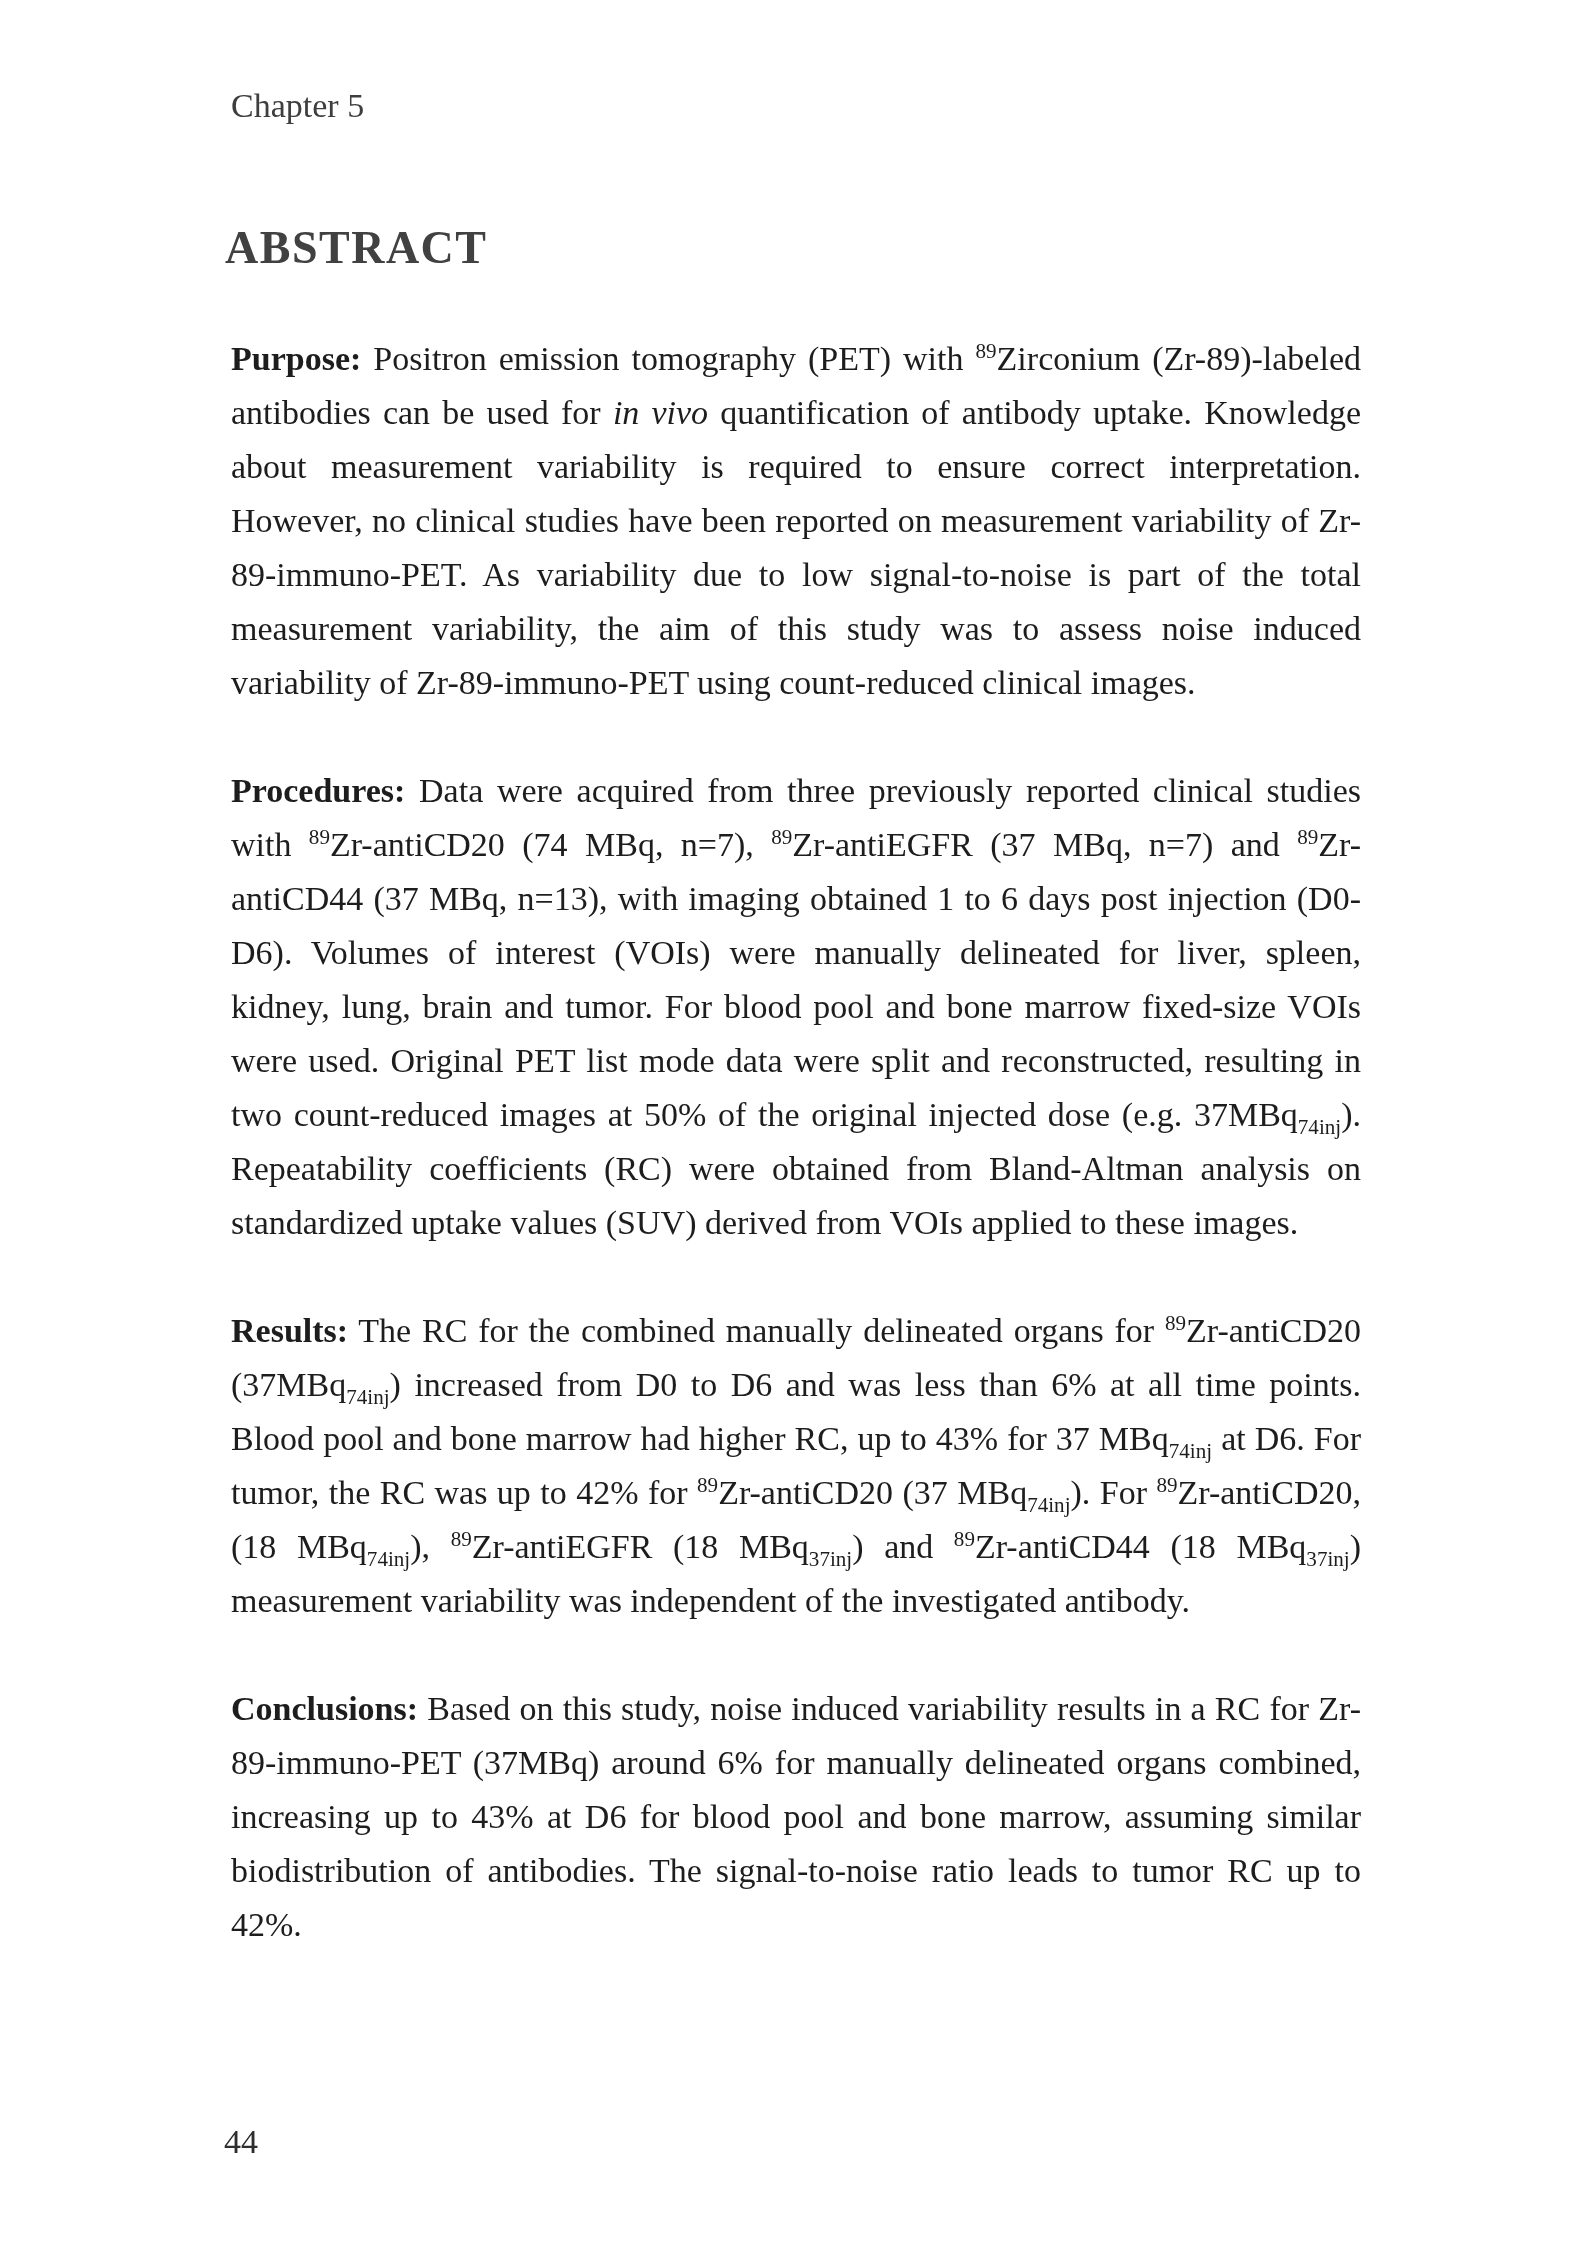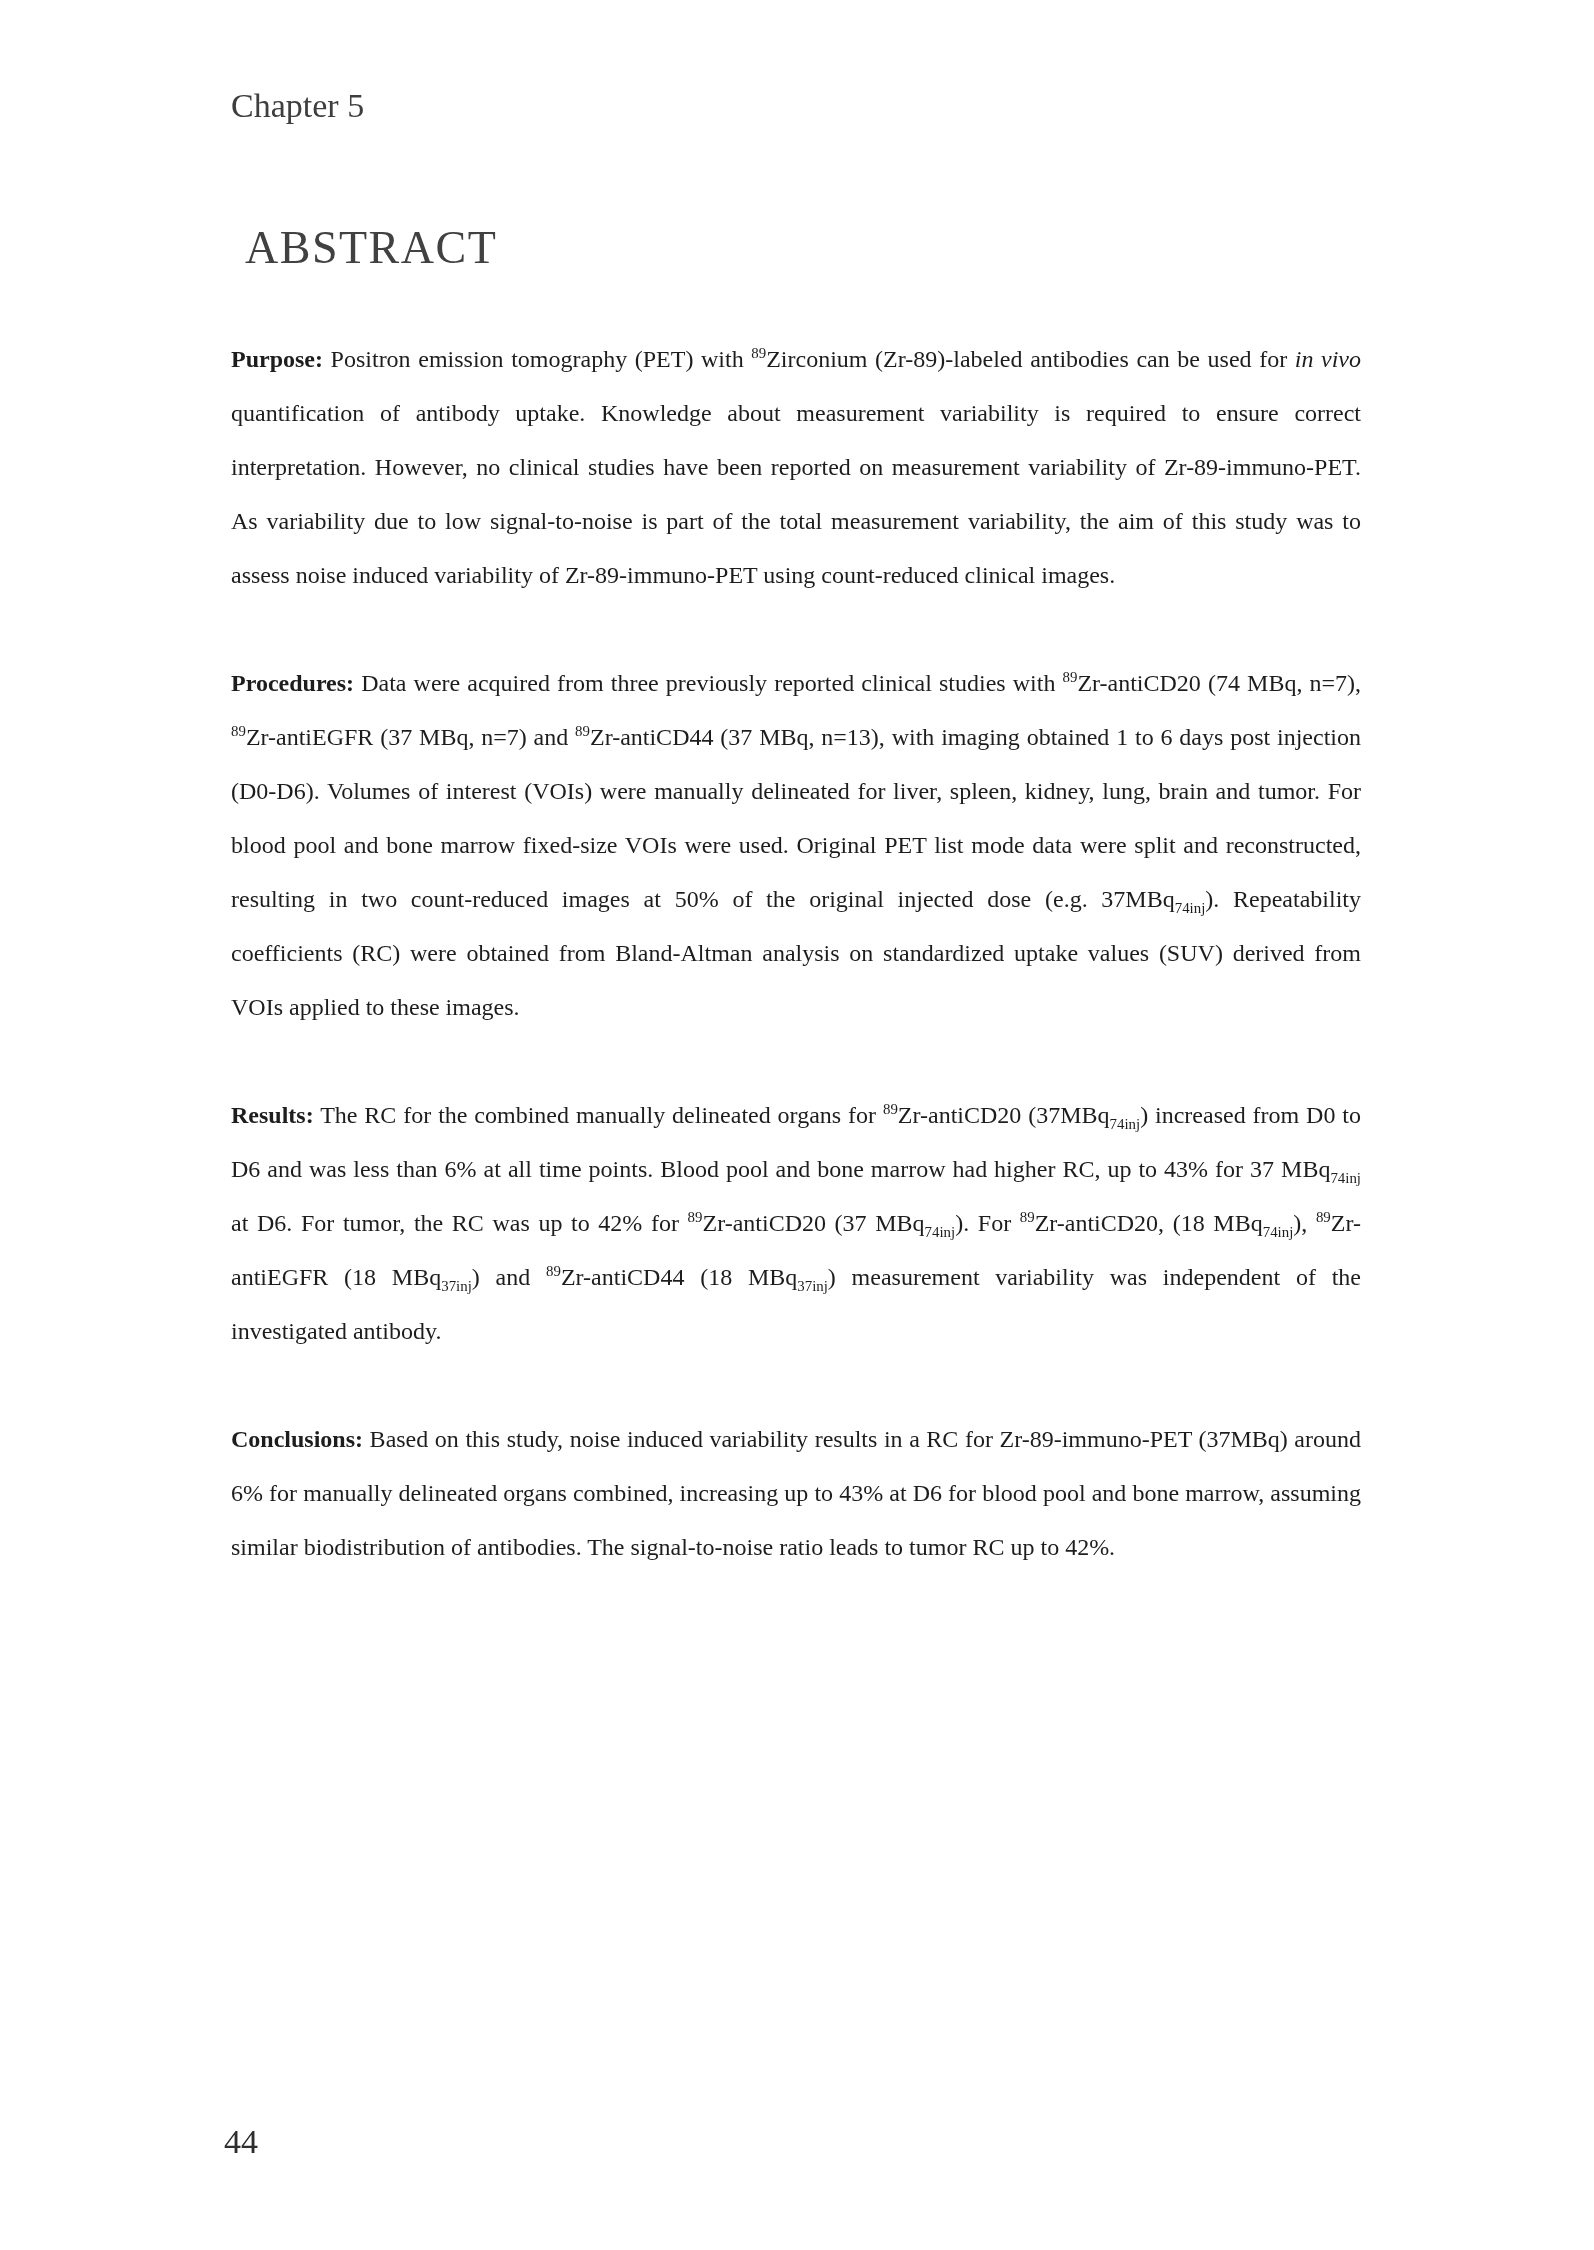--- a/index.html
+++ b/index.html
@@ -21,34 +21,34 @@
     position: absolute;
     top: 86px;
     left: 231px;
     font-size: 34px;
     line-height: 40px;
     color: #3e3e3e;
   }
   .section-title {
     position: absolute;
     top: 222px;
-    left: 245px;
+    left: 225px;
     margin: 0;
     font-size: 46px;
     line-height: 52px;
-    font-weight: normal;
+    font-weight: bold;
     letter-spacing: 1.5px;
     color: #414141;
   }
   .abstract-body {
     position: absolute;
     top: 332px;
     left: 231px;
     width: 1130px;
-    font-size: 24px;
+    font-size: 34px;
     line-height: 54px;
     text-align: justify;
   }
   .para {
     margin: 0 0 54px 0;
   }
   .para:last-child {
     margin-bottom: 0;
   }
   .para b { font-weight: bold; }

